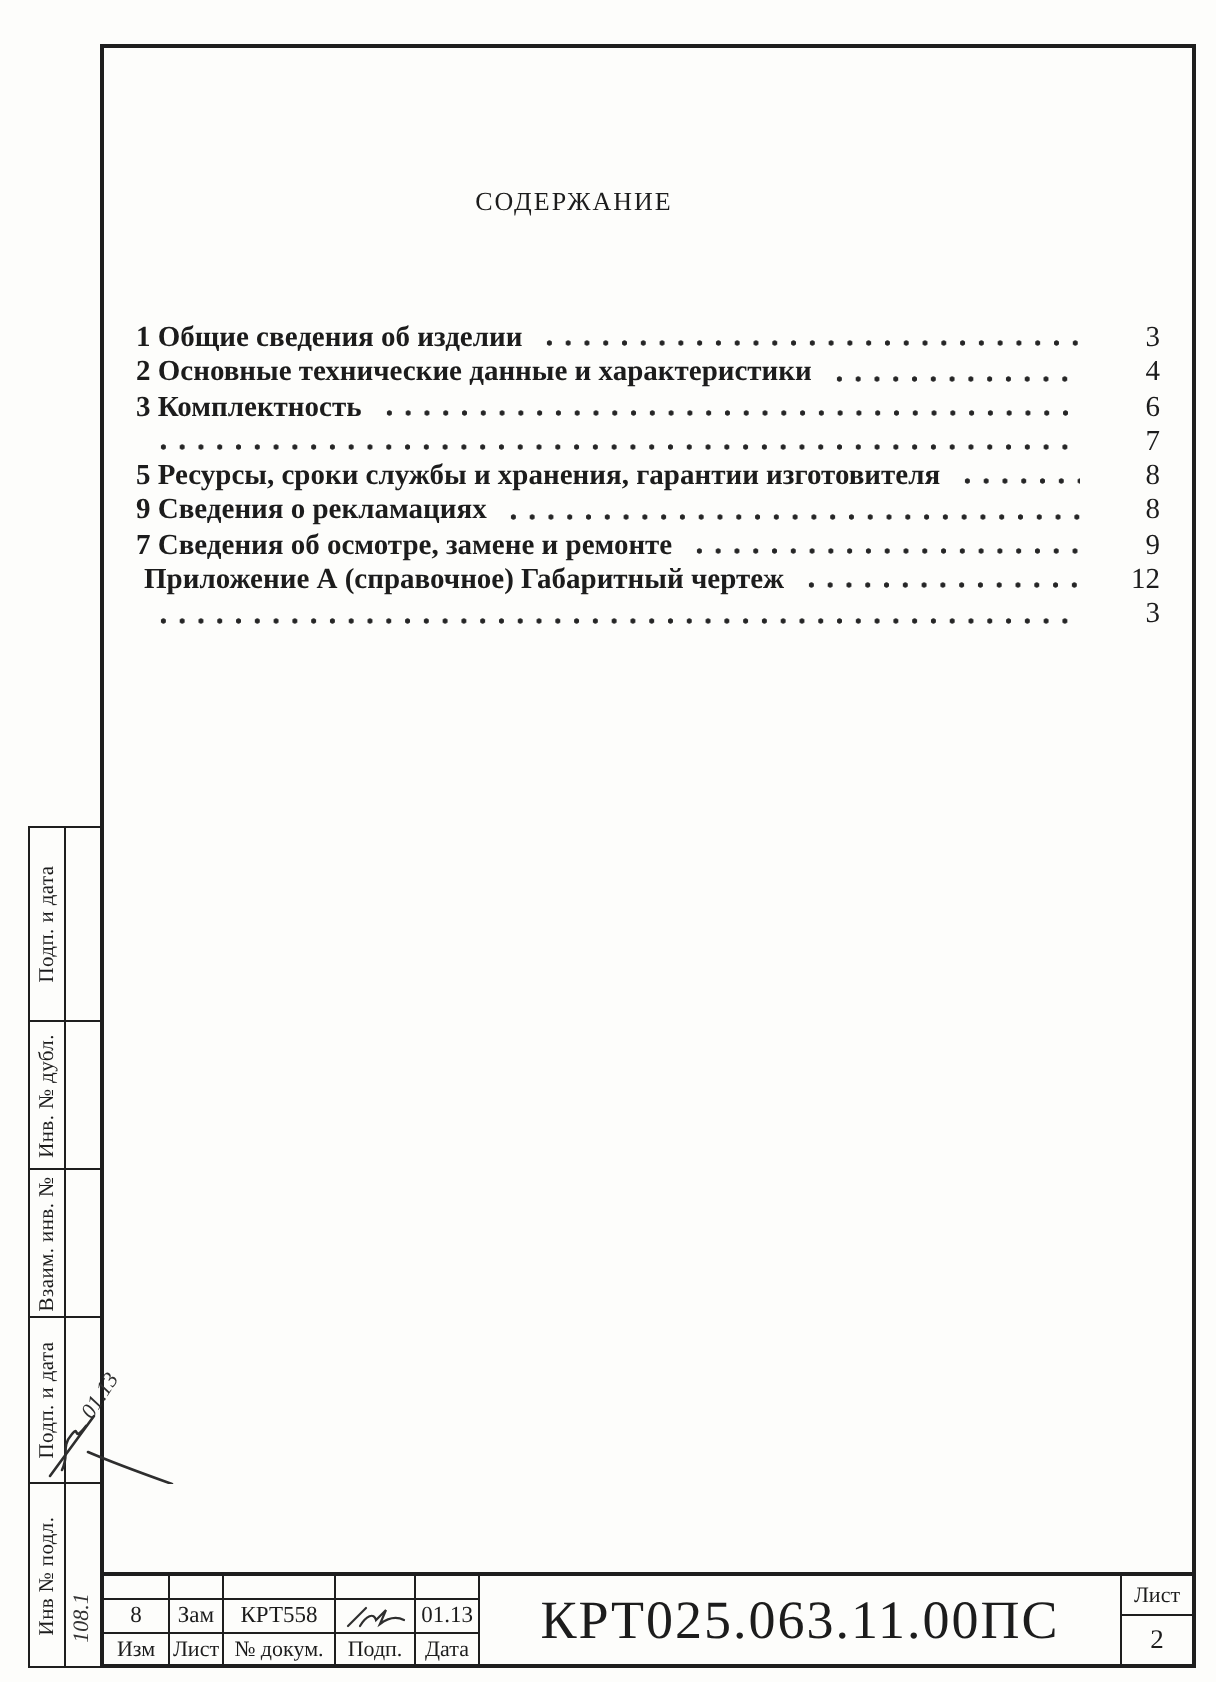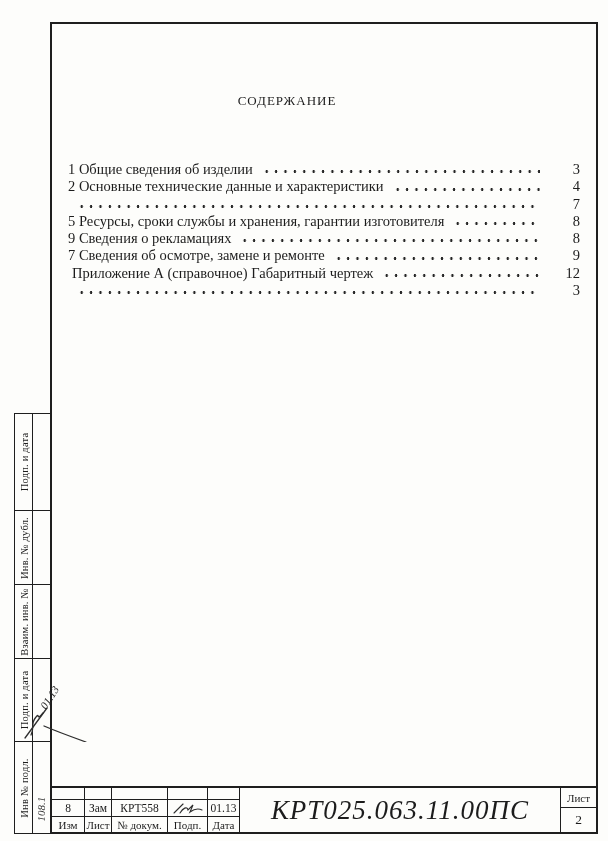--- a/index.html
+++ b/index.html
@@ -16,21 +16,21 @@
   }
   
   .doc-title{
     position:absolute;left:56px;top:93px;width:462px;
     text-align:center;font-size:13px;letter-spacing:1px;font-weight:400;
   }
   
   .toc{position:absolute;left:68px;top:161px;width:512px;}
   .toc-row{display:flex;align-items:baseline;height:17.3px;font-size:14.5px;white-space:nowrap;}
   .toc-row.indent .toc-label{padding-left:4px;}
-  .toc-label{flex:0 0 auto;}
+  .toc-label{flex:0 0 auto;font-weight:bold;}
   .leader{
     flex:1 1 auto;min-width:12px;height:11px;align-self:flex-end;
     margin:0 6px 2px 7px;
     background-image:radial-gradient(circle, #262626 1.15px, rgba(0,0,0,0) 1.5px);
     background-size:9.4px 11px;background-repeat:repeat-x;background-position:2px 1px;
   }
   .toc-page{flex:0 0 34px;text-align:right;}
   
   .sb{
     position:absolute;left:14px;width:38px;box-sizing:border-box;
@@ -64,21 +64,21 @@
   }
   .rev>div{
     box-sizing:border-box;display:flex;align-items:center;justify-content:center;
     font-size:11px;overflow:hidden;
   }
   .rev .br{border-right:1.1px solid #1e1e1e;}
   .rev .bt{border-top:1.1px solid #1e1e1e;}
   .rev .val{font-size:11.5px;}
   .code-cell{
     flex:1 1 auto;display:flex;align-items:center;justify-content:center;
-    font-size:27px;letter-spacing:1px;font-style:italic;
+    font-size:27px;letter-spacing:1px;
   }
   .sheet{flex:0 0 36px;display:flex;flex-direction:column;border-left:1.6px solid #1e1e1e;box-sizing:border-box;}
   .sheet-label{height:20px;box-sizing:border-box;border-bottom:1.4px solid #1e1e1e;
     display:flex;align-items:center;justify-content:center;font-size:11px;}
   .sheet-num{flex:1;display:flex;align-items:center;justify-content:center;font-size:13.5px;}
   svg{display:block;}
 </style>
 </head>
 <body>
 
@@ -89,20 +89,25 @@
 <div class="toc">
   <div class="toc-row">
     <span class="toc-label">1 Общие сведения об изделии</span>
     <span class="leader"></span>
     <span class="toc-page">3</span>
   </div>
   <div class="toc-row">
     <span class="toc-label">2 Основные технические данные и характеристики</span>
     <span class="leader"></span>
     <span class="toc-page">4</span>
+  </div>
+  <div class="toc-row">
+    <span class="toc-label">3 Комплектность</span>
+    <span class="leader"></span>
+    <span class="toc-page">6</span>
   </div>
   <div class="toc-row">
     <span class="leader"></span>
     <span class="toc-page">7</span>
   </div>
   <div class="toc-row">
     <span class="toc-label">5 Ресурсы, сроки службы и хранения, гарантии изготовителя</span>
     <span class="leader"></span>
     <span class="toc-page">8</span>
   </div>

